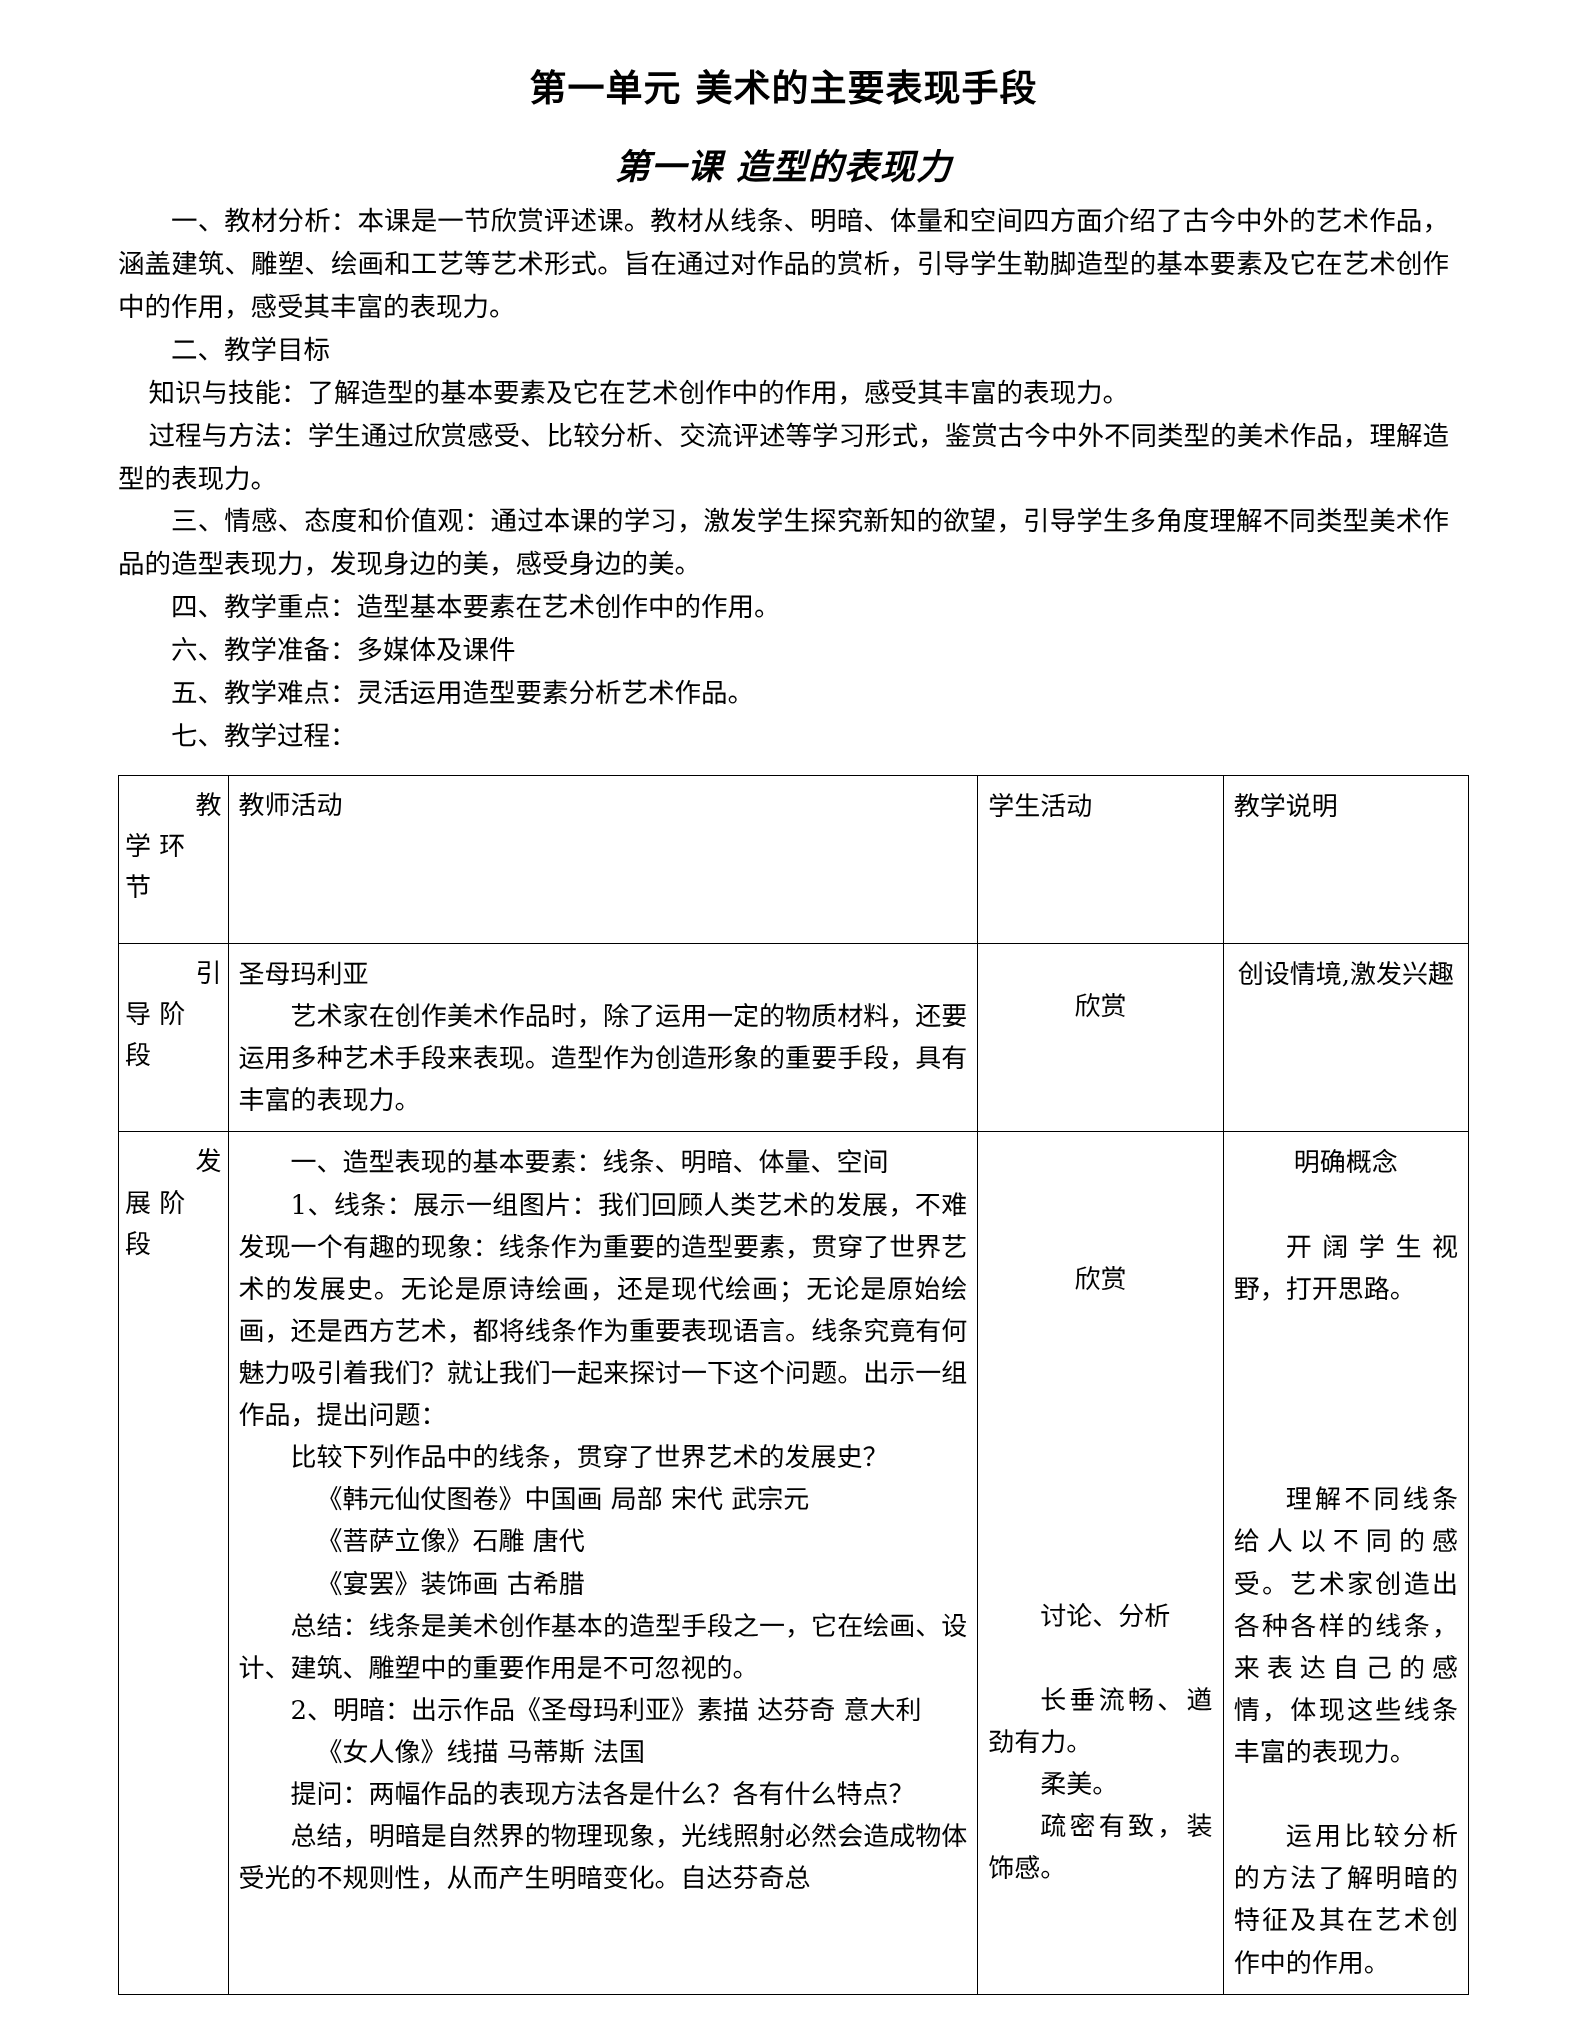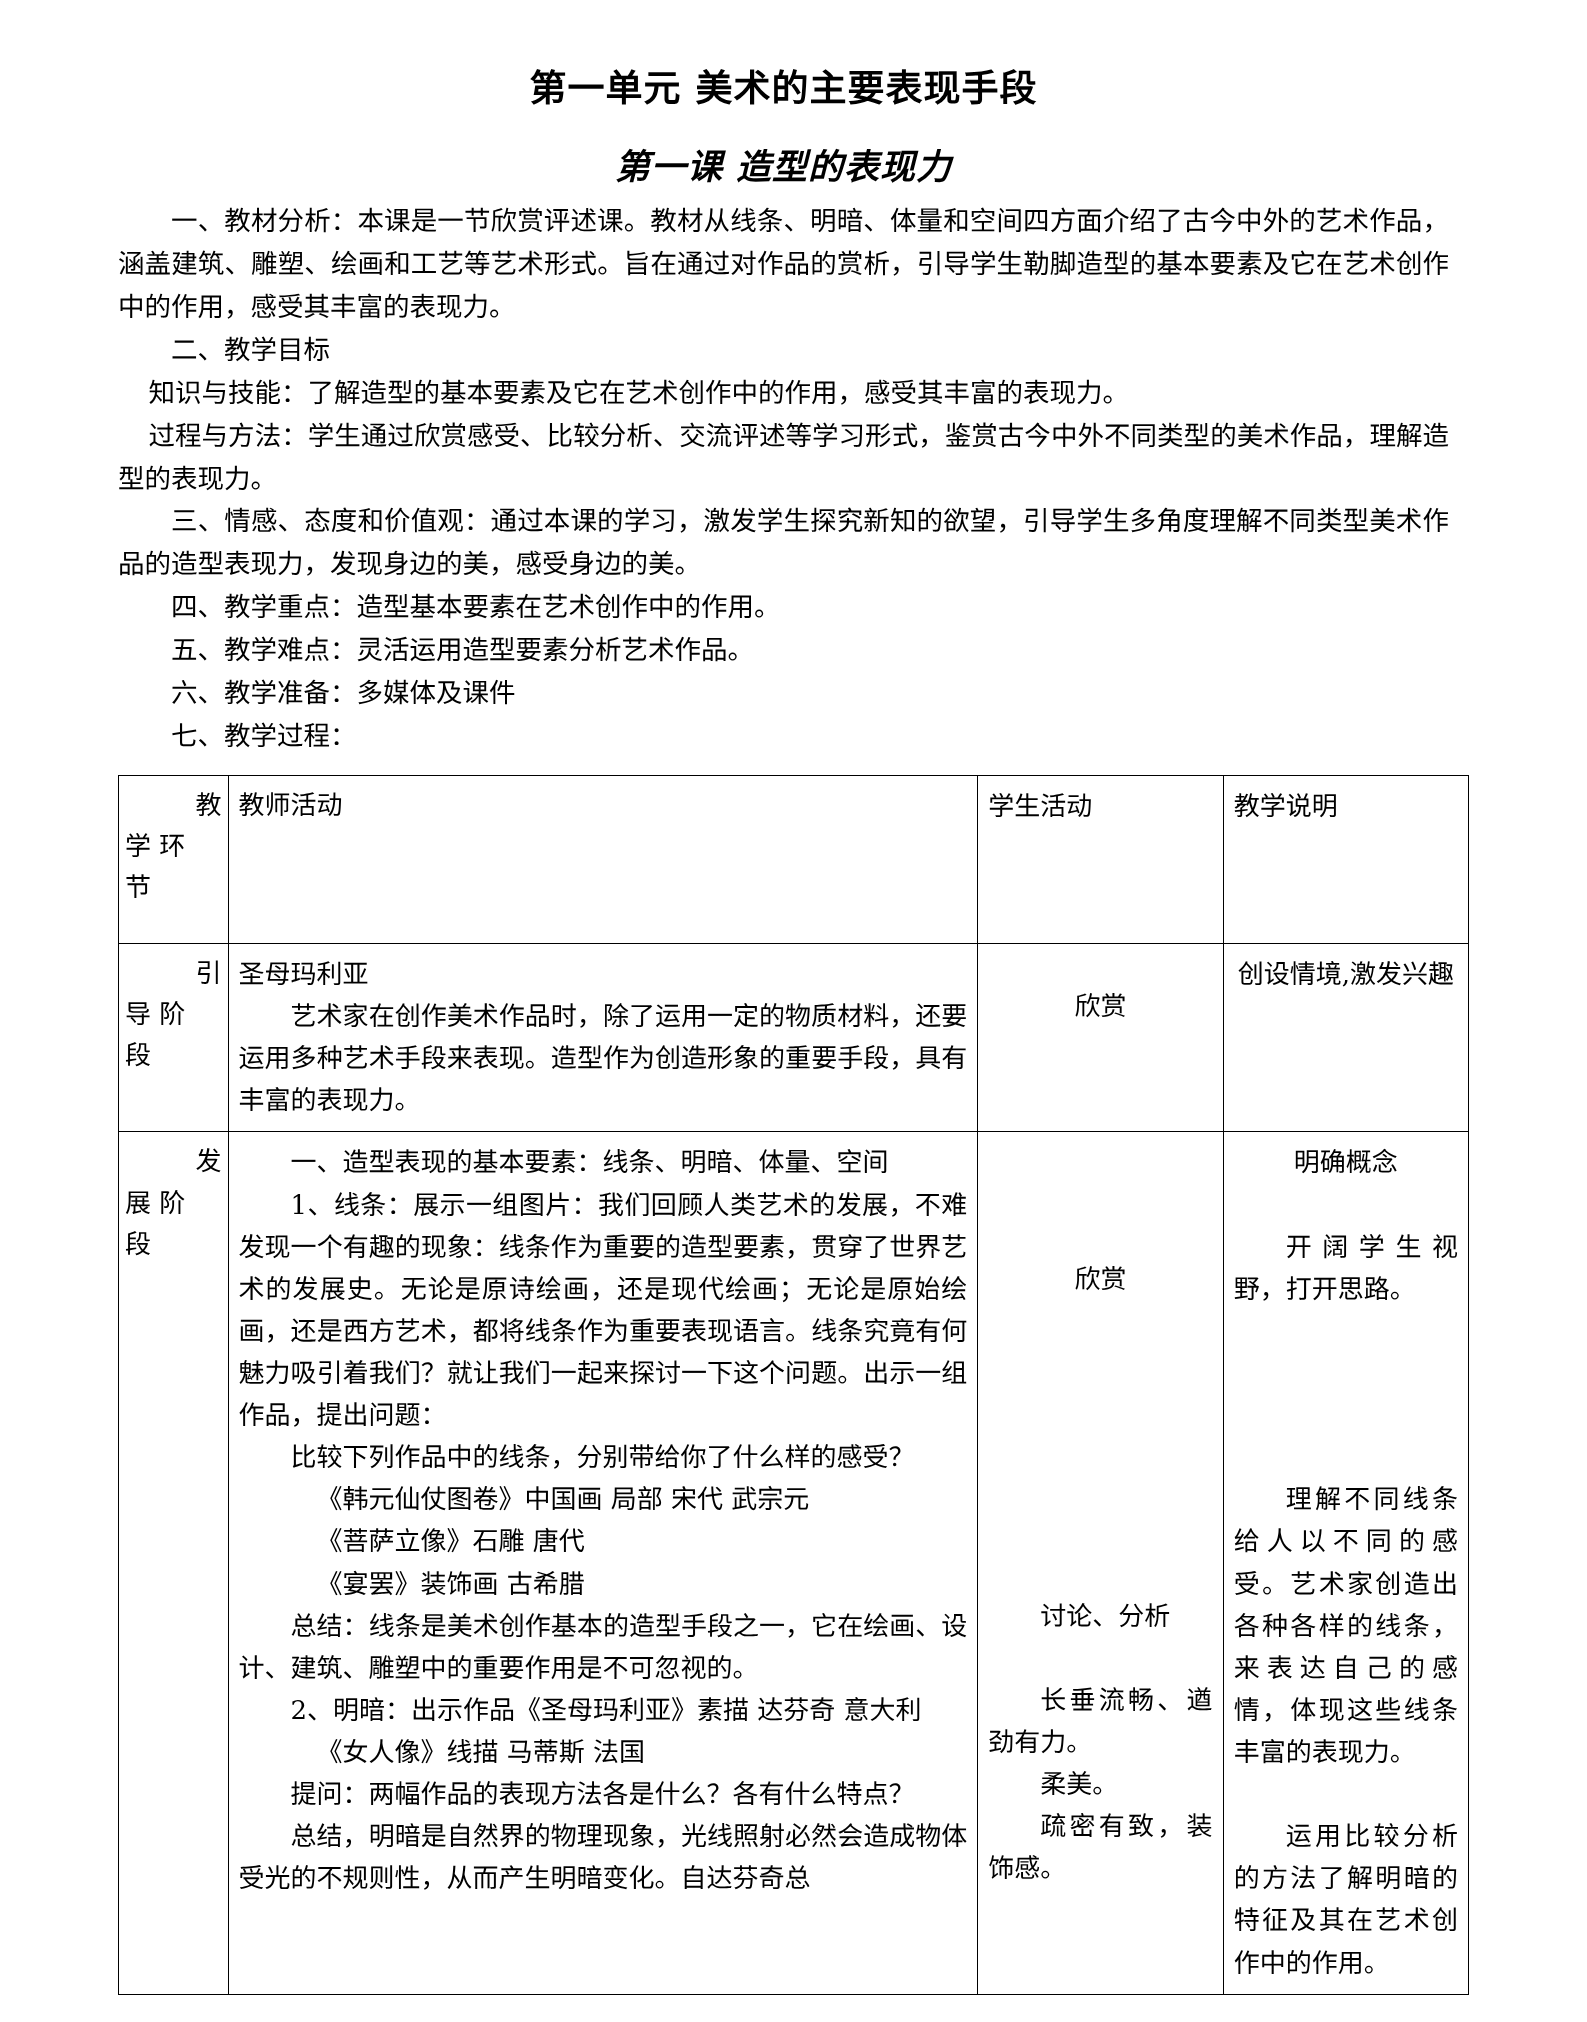--- a/index.html
+++ b/index.html
@@ -138,22 +138,22 @@
   <div class="doc-title">第一单元 美术的主要表现手段</div>
   <div class="doc-subtitle">第一课 造型的表现力</div>
 
   <div class="body-block">
     <p class="para">一、教材分析：本课是一节欣赏评述课。教材从线条、明暗、体量和空间四方面介绍了古今中外的艺术作品，涵盖建筑、雕塑、绘画和工艺等艺术形式。旨在通过对作品的赏析，引导学生勒脚造型的基本要素及它在艺术创作中的作用，感受其丰富的表现力。</p>
     <p class="para">二、教学目标</p>
     <p class="para flush">知识与技能：了解造型的基本要素及它在艺术创作中的作用，感受其丰富的表现力。</p>
     <p class="para flush">过程与方法：学生通过欣赏感受、比较分析、交流评述等学习形式，鉴赏古今中外不同类型的美术作品，理解造型的表现力。</p>
     <p class="para">三、情感、态度和价值观：通过本课的学习，激发学生探究新知的欲望，引导学生多角度理解不同类型美术作品的造型表现力，发现身边的美，感受身边的美。</p>
     <p class="para">四、教学重点：造型基本要素在艺术创作中的作用。</p>
+    <p class="para">六、教学准备：多媒体及课件</p>
     <p class="para">五、教学难点：灵活运用造型要素分析艺术作品。</p>
-    <p class="para">六、教学准备：多媒体及课件</p>
     <p class="para">七、教学过程：</p>
   </div>
 
   <table class="lesson-table">
     <colgroup>
       <col class="col-stage">
       <col class="col-teacher">
       <col class="col-student">
       <col class="col-note">
     </colgroup>
@@ -214,21 +214,21 @@
             <span class="l s">
                 <span>展 阶</span>
               </span>
             <span class="l">段</span>
           </div>
         </td>
         <td>
           <div class="cell-pad teacher-cell">
             <p>一、造型表现的基本要素：线条、明暗、体量、空间</p>
             <p>1、线条：展示一组图片：我们回顾人类艺术的发展，不难发现一个有趣的现象：线条作为重要的造型要素，贯穿了世界艺术的发展史。无论是原诗绘画，还是现代绘画；无论是原始绘画，还是西方艺术，都将线条作为重要表现语言。线条究竟有何魅力吸引着我们？就让我们一起来探讨一下这个问题。出示一组作品，提出问题：</p>
-            <p>比较下列作品中的线条，分别带给你了什么样的感受？</p>
+            <p>比较下列作品中的线条，贯穿了世界艺术的发展史？</p>
             <p class="quote">《韩元仙仗图卷》中国画 局部 宋代 武宗元</p>
             <p class="quote">《菩萨立像》石雕 唐代</p>
             <p class="quote">《宴罢》装饰画 古希腊</p>
             <p>总结：线条是美术创作基本的造型手段之一，它在绘画、设计、建筑、雕塑中的重要作用是不可忽视的。</p>
             <p>2、明暗：出示作品《圣母玛利亚》素描 达芬奇 意大利</p>
             <p class="quote">《女人像》线描 马蒂斯 法国</p>
             <p>提问：两幅作品的表现方法各是什么？各有什么特点？</p>
             <p>总结，明暗是自然界的物理现象，光线照射必然会造成物体受光的不规则性，从而产生明暗变化。自达芬奇总</p>
           </div>
         </td>

